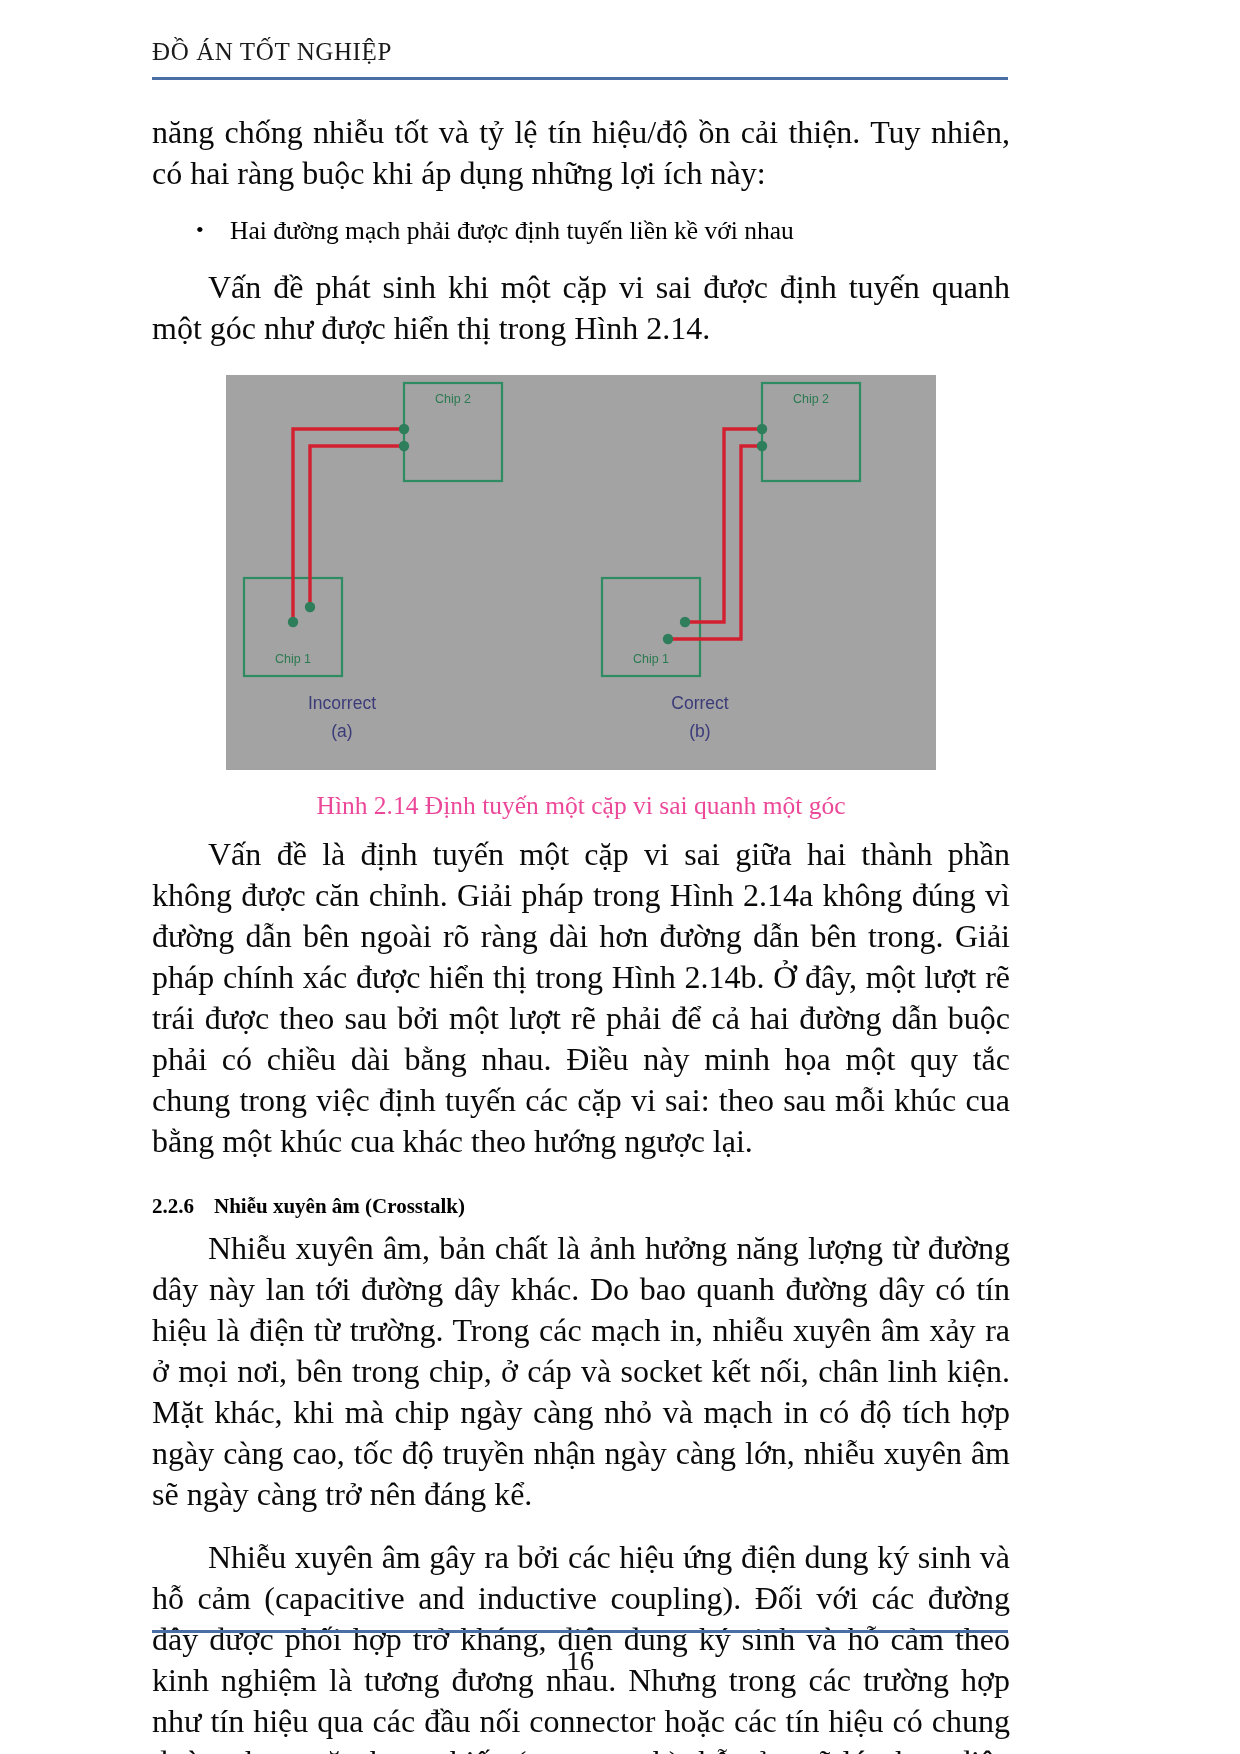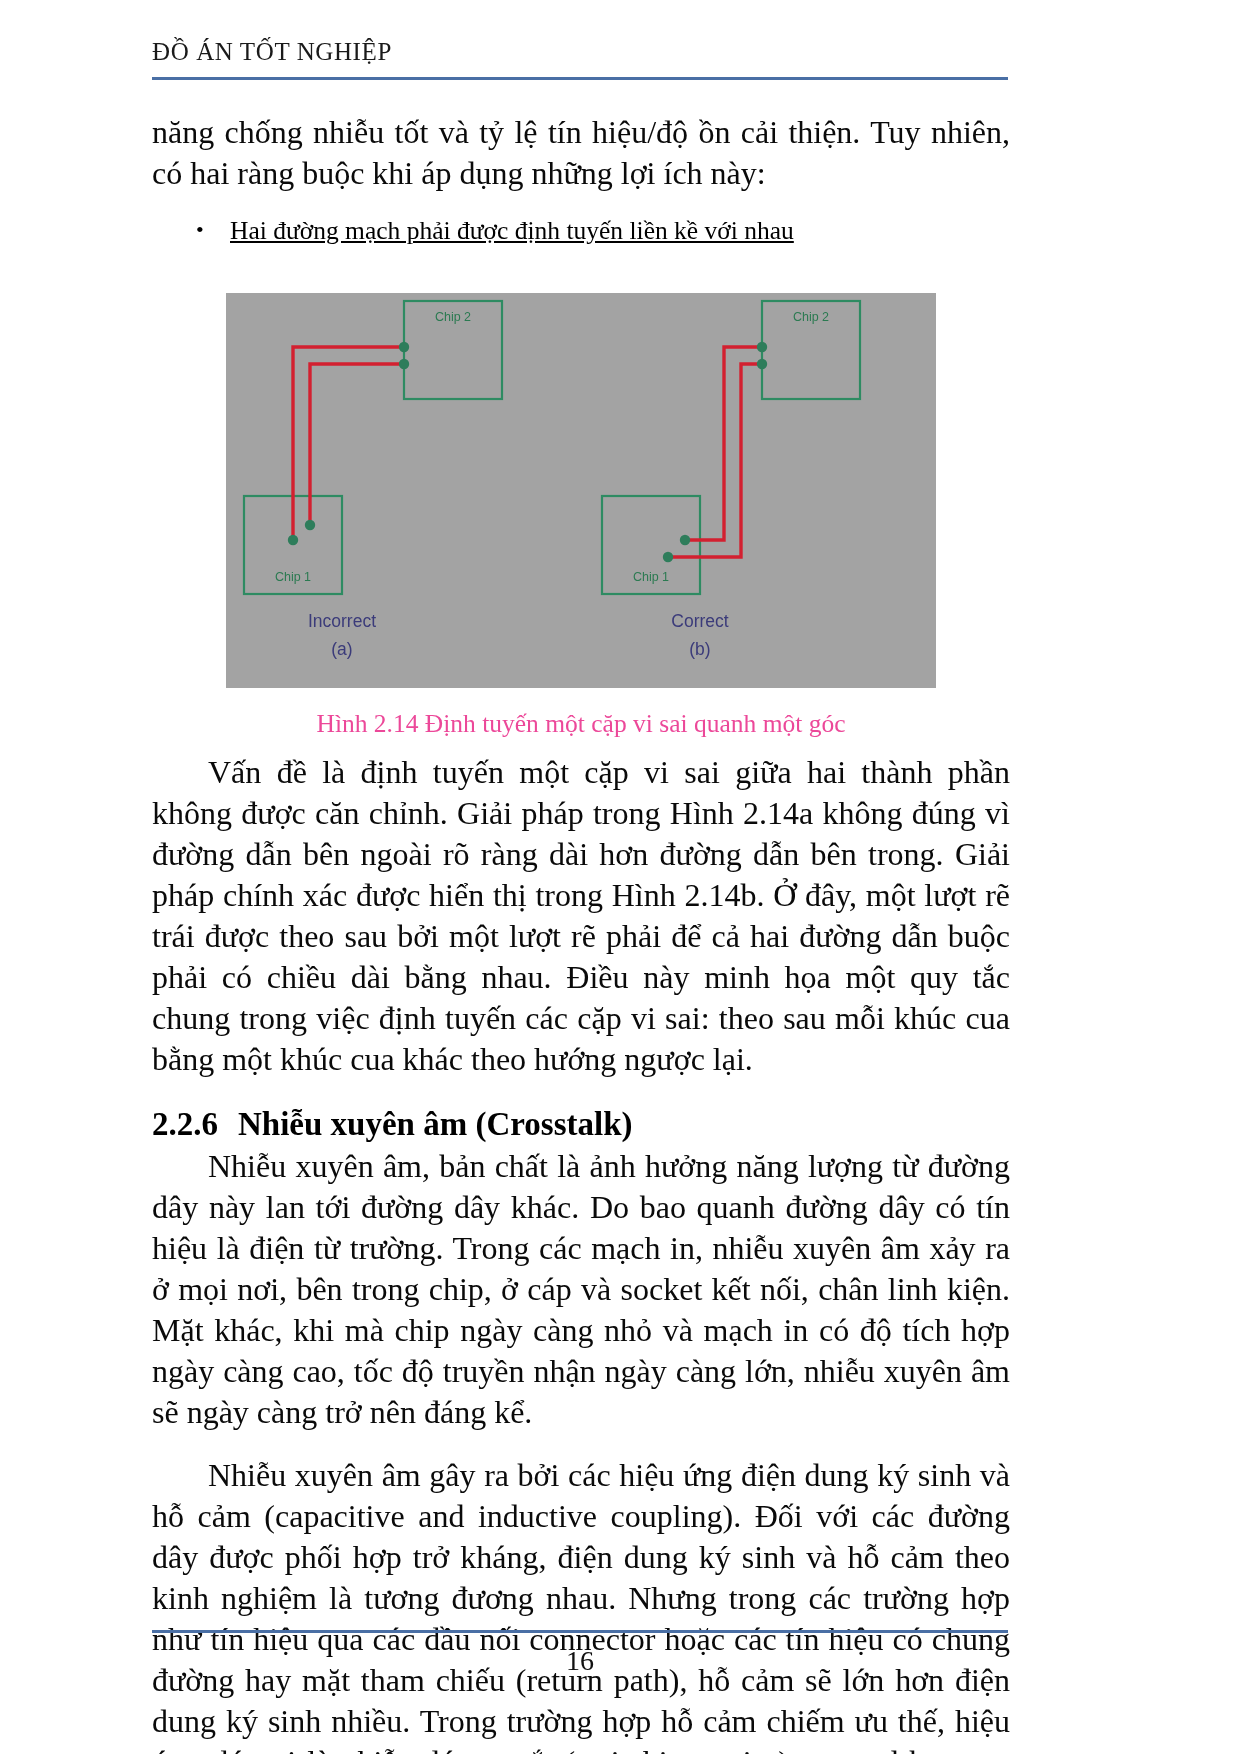--- a/index.html
+++ b/index.html
@@ -70,34 +70,33 @@
   ul.bullets {
     margin: 16px 0 0 0;
     padding: 0 0 0 78px;
     list-style: none;
   }
   ul.bullets li {
     position: relative;
     font-size: 25.5px;
     line-height: 41px;
     padding-left: 0;
-    text-decoration: underline;
   }
   ul.bullets li::before {
     content: "\2022";
     position: absolute;
     left: -34px;
     top: -1px;
     font-size: 22px;
     color: #000;
   }
 
   h3.section-heading {
     margin: 24px 0 2px 0;
-    font-size: 33px;
+    font-size: 21px;
     font-weight: bold;
     line-height: 40px;
     color: #000;
   }
   h3.section-heading .num { margin-right: 20px; }
 
   
   .figure-wrap {
     margin: 26px 0 0 0;
     width: 858px;
@@ -152,20 +151,21 @@
   <div class="content">
 
     <p class="body">năng chống nhiễu tốt và tỷ lệ tín hiệu/độ ồn cải thiện. Tuy nhiên, có hai ràng buộc khi áp dụng những lợi ích này:</p>
 
     <ul class="bullets">
       <li>Hai đường mạch phải được định tuyến liền kề với nhau</li>
     </ul>
 
     <div class="spacer-16"></div>
 
+    <p class="body indent">Vấn đề phát sinh khi một cặp vi sai được định tuyến quanh một góc như được hiển thị trong Hình 2.14.</p>
 
     <div class="figure-wrap">
       <div class="figure-canvas">
         <svg width="710" height="395" viewBox="0 0 710 395" xmlns="http://www.w3.org/2000/svg">
 
           <rect x="178" y="8" width="98" height="98" fill="none" stroke="#2e8b62" stroke-width="2.2"></rect>
           <text x="227" y="28" font-family="'Liberation Sans', sans-serif" font-size="12.5" fill="#2b7a51" text-anchor="middle">Chip 2</text>
 
           <rect x="18" y="203" width="98" height="98" fill="none" stroke="#2e8b62" stroke-width="2.2"></rect>
           <text x="67" y="288" font-family="'Liberation Sans', sans-serif" font-size="12.5" fill="#2b7a51" text-anchor="middle">Chip 1</text>

